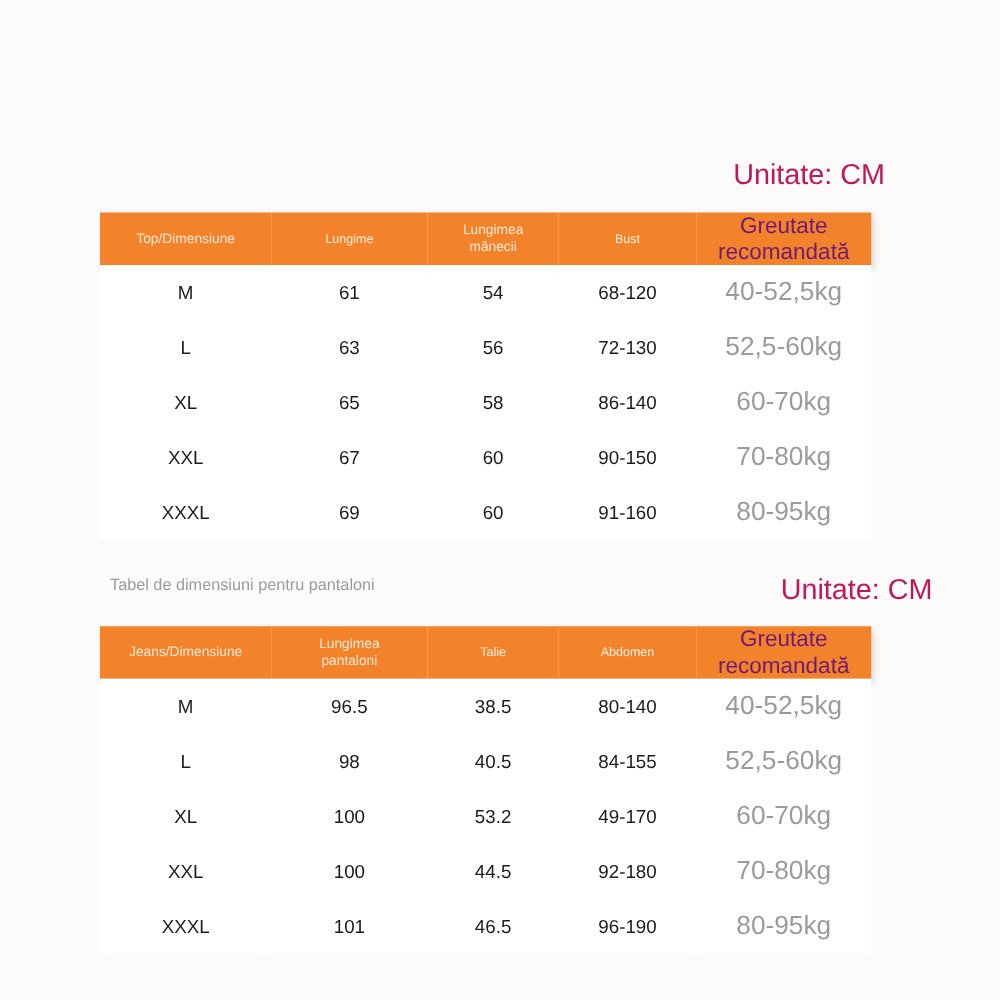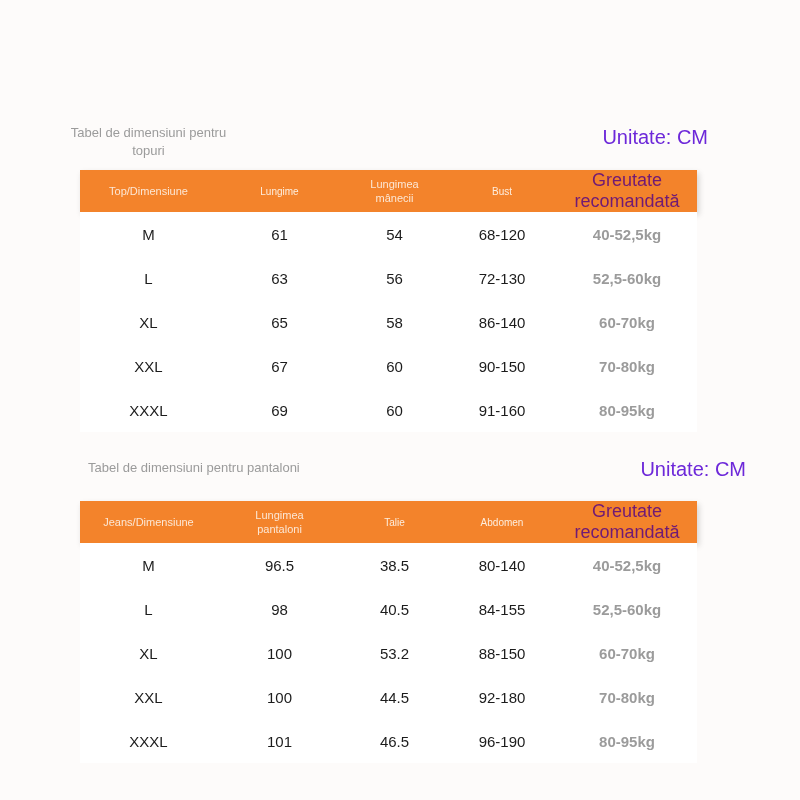--- a/index.html
+++ b/index.html
@@ -56,22 +56,22 @@
   .section-caption.one-line {
     left: 50px;
     top: 9px;
     width: 260px;
     text-align: left;
   }
   .unit-label {
     position: absolute;
     right: 92px;
     top: 2px;
-    font-size: 20px;
-    color: #6d28d9;
+    font-size: 23px;
+    color: #be185d;
     white-space: nowrap;
   }
 
   
   .size-table {
     position: absolute;
     left: 80px;
     width: 617px;
     border-collapse: collapse;
     table-layout: fixed;
@@ -114,44 +114,39 @@
     vertical-align: middle;
     font-size: 15px;
     color: #1c1c1c;
     padding: 0;
     background: #ffffff;
   }
   .size-table tbody td.c-size {
     font-size: 15px;
   }
   .size-table tbody td.c-weight {
-    font-size: 15px;
+    font-size: 21px;
     color: #9b9b9b;
     white-space: nowrap;
-    font-weight: bold;
   }
   
   col.w-size   { width: 137px; }
   col.w-a      { width: 125px; }
   col.w-b      { width: 105px; }
   col.w-c      { width: 110px; }
   col.w-weight { width: 140px; }
 </style>
 </head>
 <body>
 
 <div class="page">
 
 
   <div class="section" style="top:124px;">
     <div class="section-head">
-      <div class="section-caption two-line">
-        <span>Tabel de dimensiuni pentru</span>
-        <span>topuri</span>
-      </div>
       <div class="unit-label">Unitate: CM</div>
     </div>
 
     <table class="size-table" style="top:46px;">
       <colgroup>
         <col class="w-size">
           <col class="w-a">
           <col class="w-b">
           <col class="w-c">
           <col class="w-weight">
@@ -266,21 +261,21 @@
           <td class="c-size">L</td>
           <td>98</td>
           <td>40.5</td>
           <td>84-155</td>
           <td class="c-weight">52,5-60kg</td>
         </tr>
         <tr>
           <td class="c-size">XL</td>
           <td>100</td>
           <td>53.2</td>
-          <td>88-150</td>
+          <td>49-170</td>
           <td class="c-weight">60-70kg</td>
         </tr>
         <tr>
           <td class="c-size">XXL</td>
           <td>100</td>
           <td>44.5</td>
           <td>92-180</td>
           <td class="c-weight">70-80kg</td>
         </tr>
         <tr>

